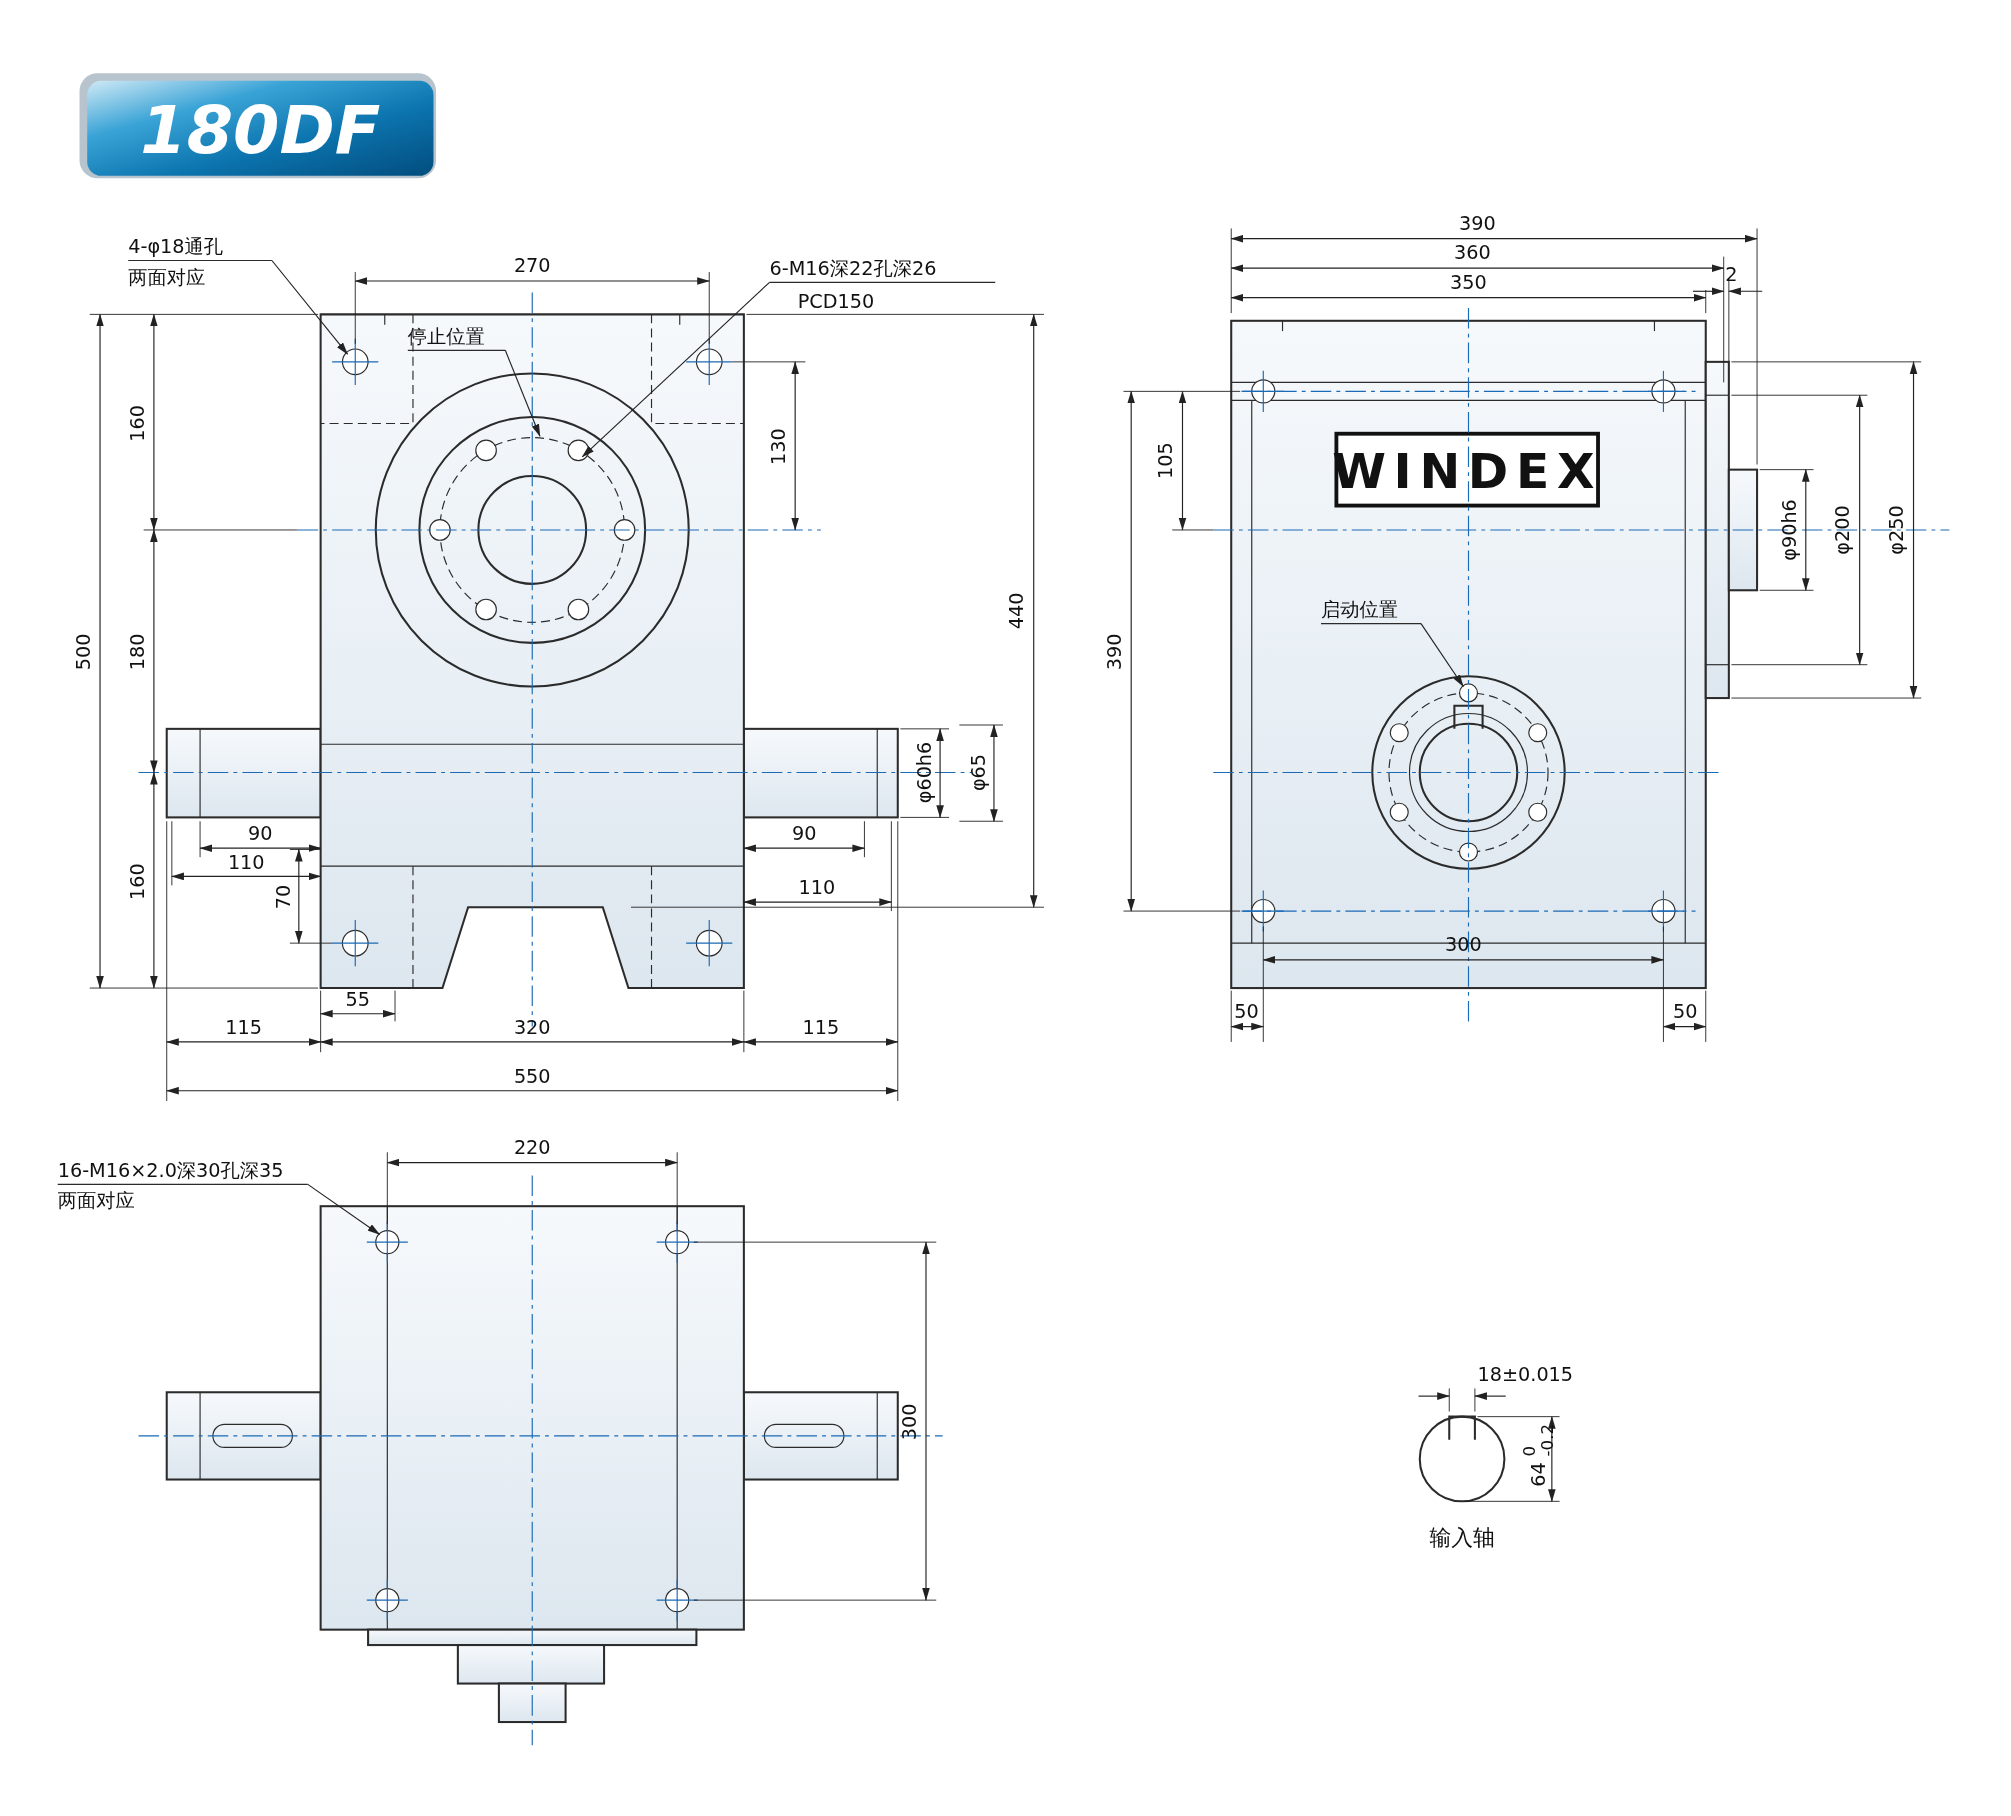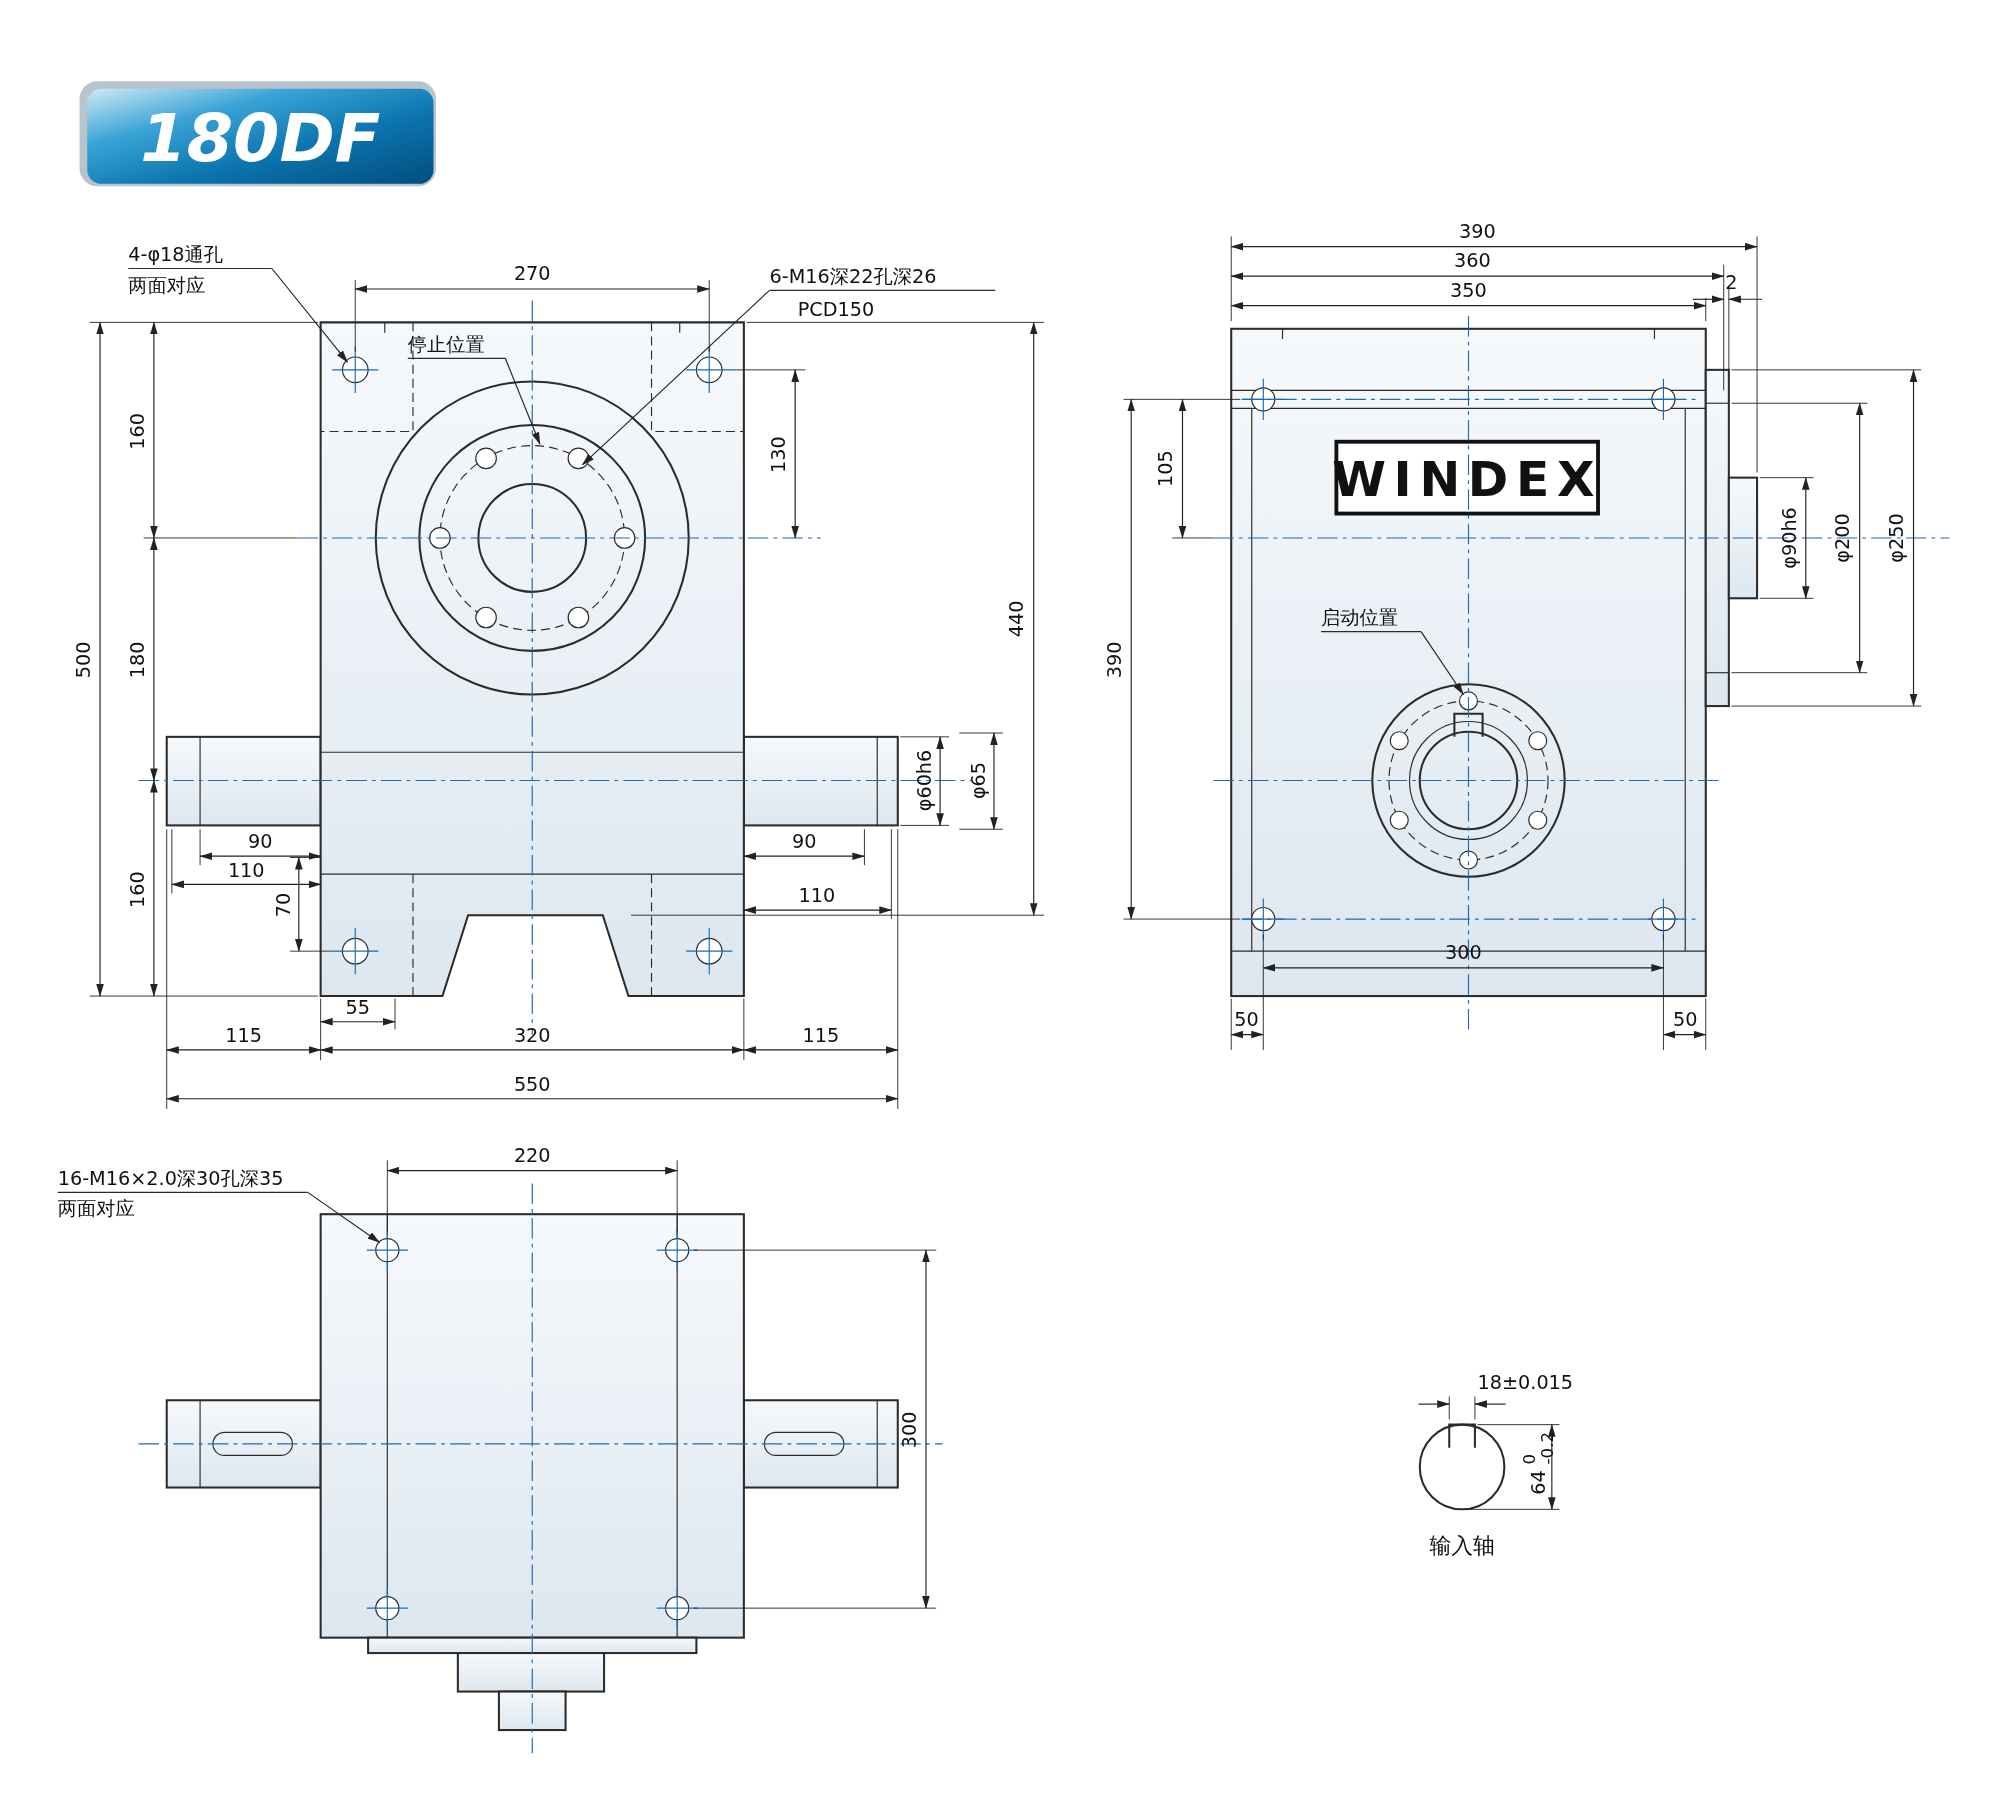--- a/index.html
+++ b/index.html
@@ -1,16 +1,16 @@
 <!DOCTYPE html>
 <html style="font-size:13.2px"><head>
 <meta charset="utf-8">
 <style>
   html,body{margin:0;padding:0;background:#ffffff;}
-  .page{position:relative;width:2011px;height:1791px;background:#ffffff;overflow:hidden;margin-top:8px;}
+  .page{position:relative;width:2011px;height:1791px;background:#ffffff;overflow:hidden;}
   svg{display:block;}
   text{font-family:"DejaVu Sans","Liberation Sans",sans-serif;fill:#111;}
   .t{font-size:15px;}
   .ts{font-size:13px;}
   .ann{font-size:15px;}
   .lbl{font-size:17px;}
   .logo{font-size:38px;font-weight:bold;letter-spacing:6px;}
   .badge-text{font-size:52px;font-weight:bold;font-style:italic;fill:#ffffff;}
   .out{stroke:#2b2b2b;stroke-width:1.6;fill:none;}
   .fillb{fill:url(#gBody);}

